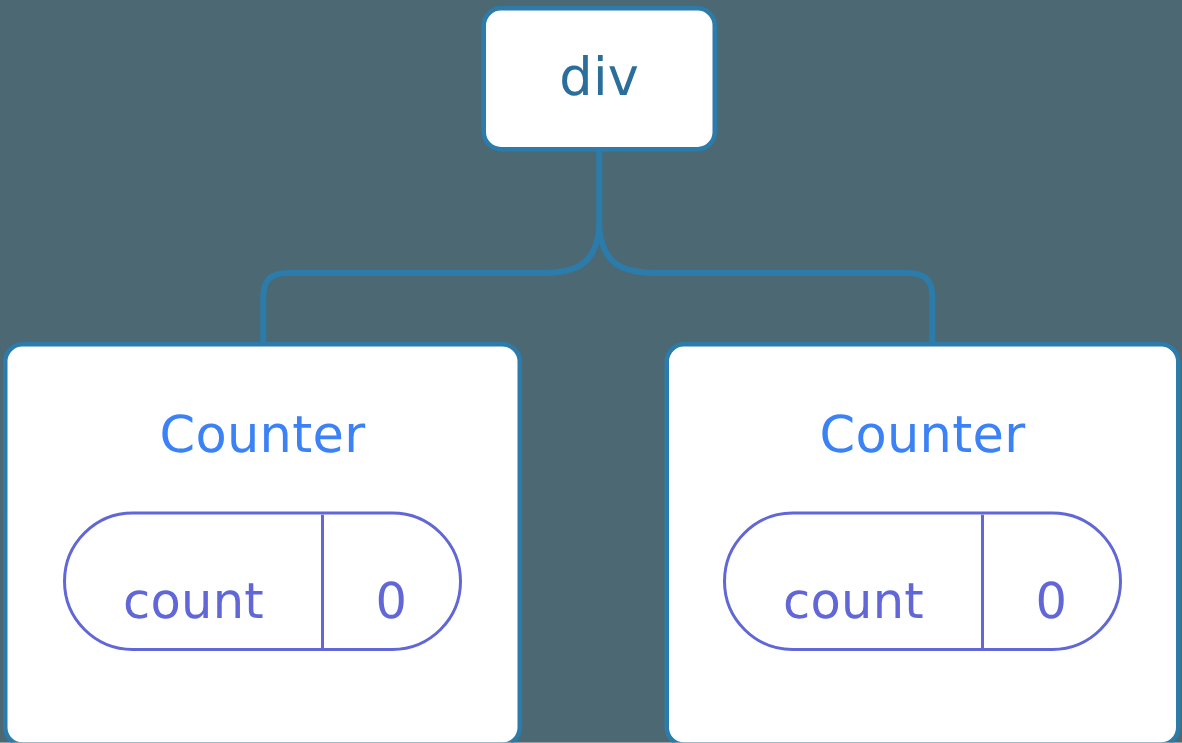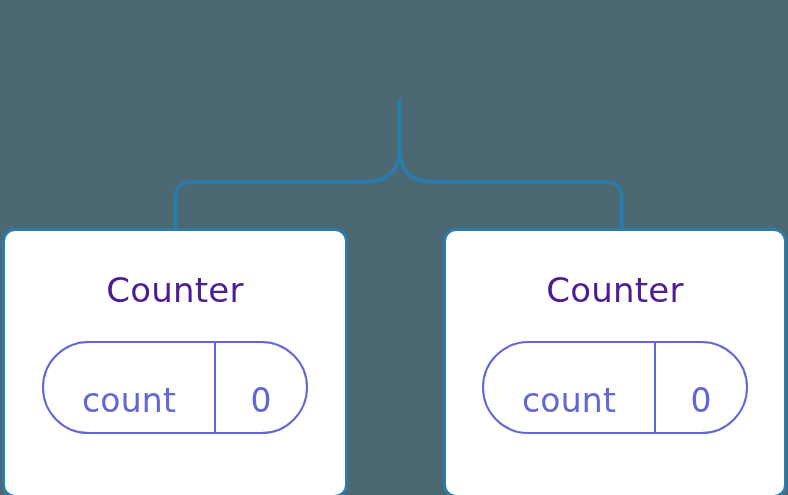--- a/index.html
+++ b/index.html
@@ -70,21 +70,21 @@
     left: 2px;
     width: 346px;
   }
   #node-counter-right {
     left: 443px;
     width: 344px;
   }
   .counter-card .node-title {
     font-size: 34px;
     line-height: 1;
-    color: #4c1d95;
+    color: #3b82f6;
     letter-spacing: 0.2px;
     font-weight: 400;
   }
 
   
   .state-pill {
     margin-top: 34px;
     height: 93px;
     width: 266px;
     border: 2px solid #6167d6;
@@ -126,20 +126,23 @@
 
   <svg id="connector-layer" viewBox="0 0 788 495" width="788" height="495" xmlns="http://www.w3.org/2000/svg">
 
     <path d="M 399.5 100 L 399.5 152" fill="none" stroke="#2b7cab" stroke-width="4" stroke-linecap="round"></path>
 
     <path d="M 399.5 152 C 397 176 385 182 360 182 L 192 182 C 180 182 175.5 187 175.5 198 L 175.5 230" fill="none" stroke="#2b7cab" stroke-width="4" stroke-linecap="round" stroke-linejoin="round"></path>
 
     <path d="M 399.5 152 C 402 176 414 182 439 182 L 605 182 C 617 182 621.5 187 621.5 198 L 621.5 230" fill="none" stroke="#2b7cab" stroke-width="4" stroke-linecap="round" stroke-linejoin="round"></path>
   </svg>
 
+  <div class="node-card" id="node-div">
+    <span class="node-title">div</span>
+  </div>
 
   <div class="node-card counter-card" id="node-counter-left">
     <span class="node-title">Counter</span>
     <div class="state-pill">
       <div class="state-key">
         <span class="state-key-text">count</span>
       </div>
       <div class="state-value">
         <span class="state-value-text">0</span>
       </div>

